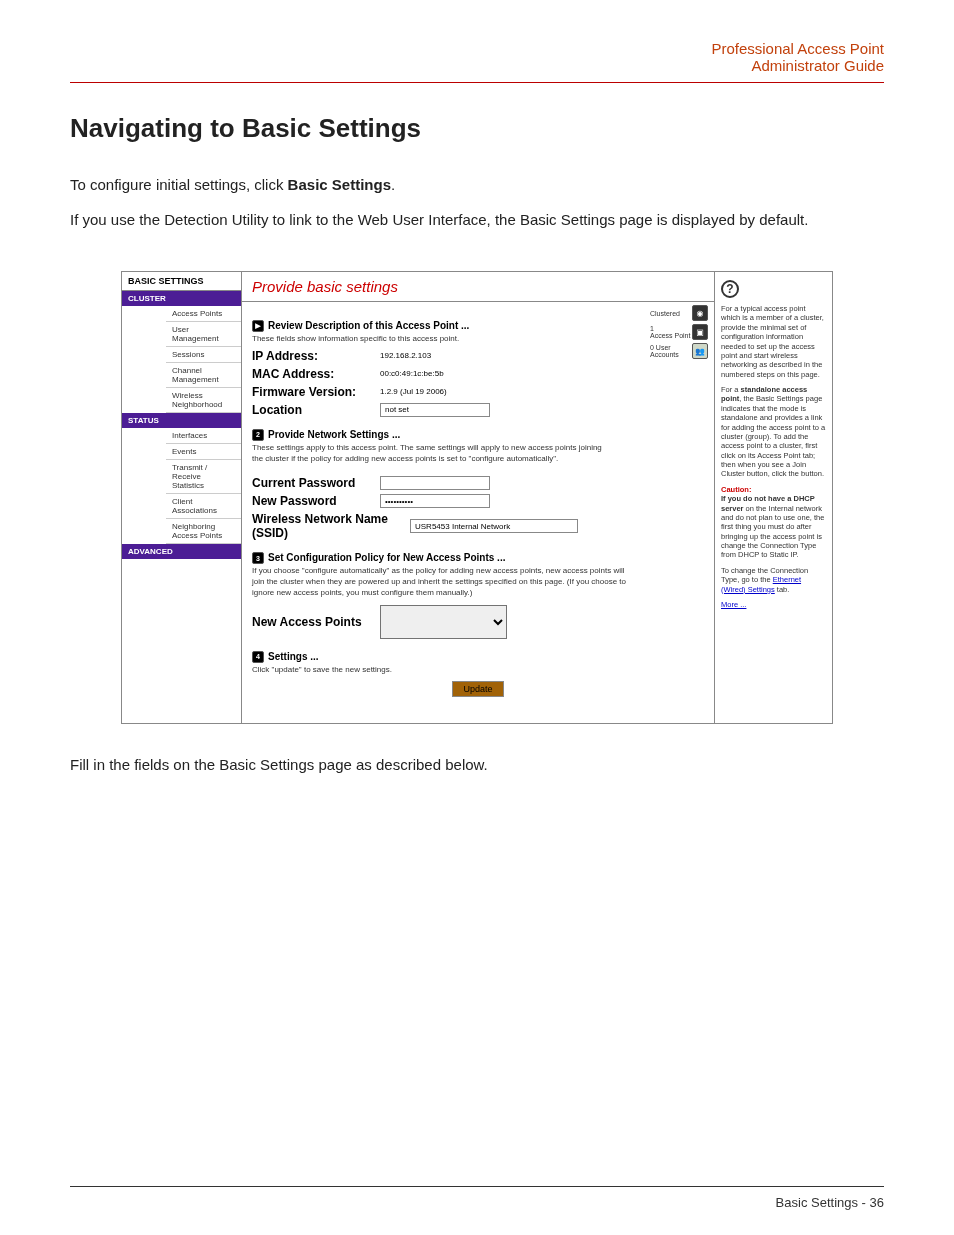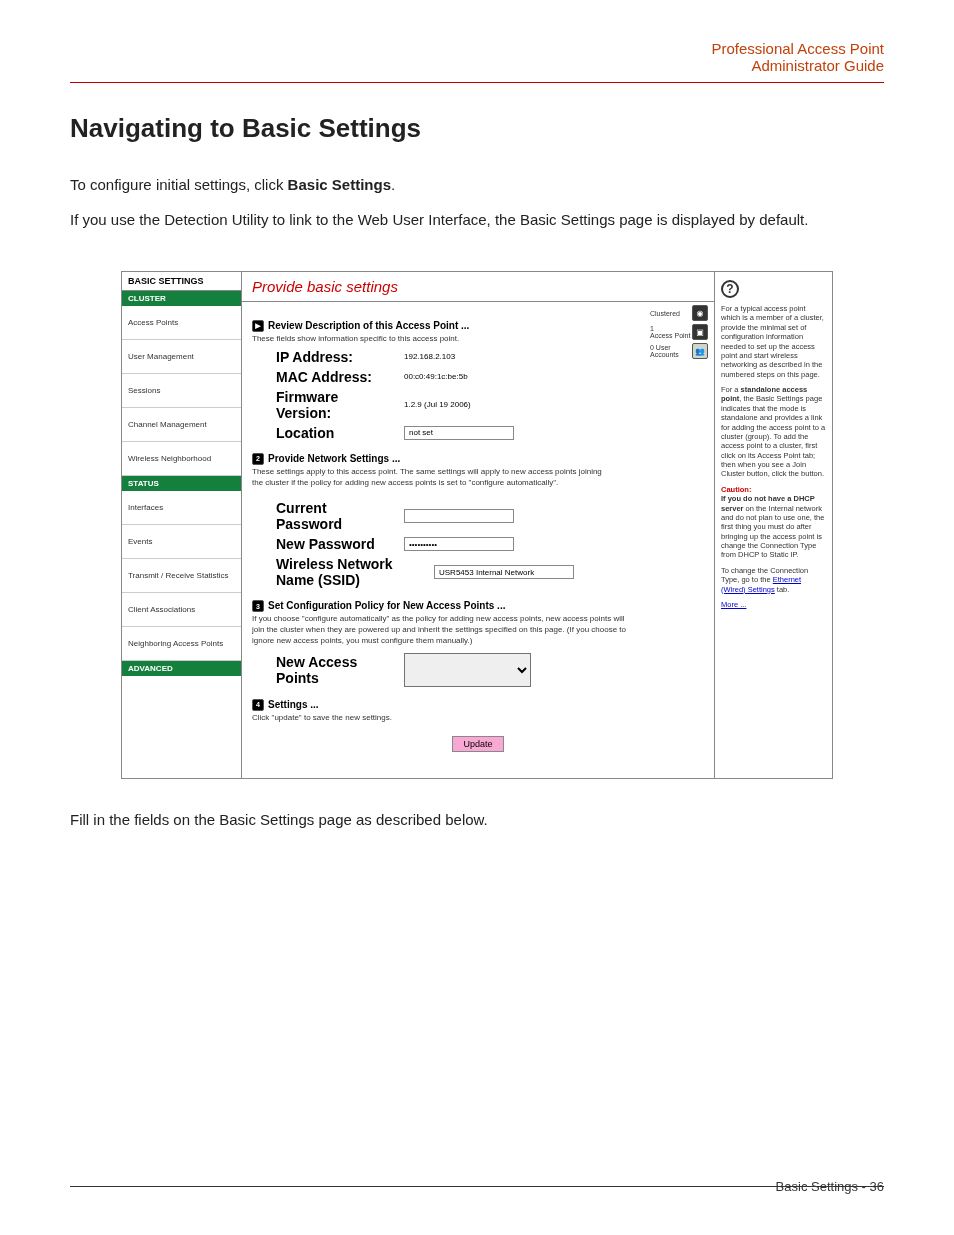--- a/index.html
+++ b/index.html
@@ -48,31 +48,32 @@
     background: #fff;
   }
   .sb-title {
     background: #fff;
     padding: 4px 6px;
     font-weight: bold;
     font-size: 9px;
     border-bottom: 1px solid #888;
   }
   .sb-section {
-    background: #15803d;
+    background: #4c1d95;
     color: #fff;
     padding: 3px 6px;
     font-size: 8px;
     font-weight: bold;
   }
   .sb-item {
-    padding: 12px 6px;
+    padding: 3px 6px;
     font-size: 8px;
     border-bottom: 1px solid #ccc;
     color: #333;
+    margin-left: 44px;
   }
   .center {
     flex: 1;
     padding: 0;
   }
   .center-title {
     font-style: italic;
     color: #c00;
     font-size: 15px;
     padding: 6px 10px;
@@ -96,21 +97,21 @@
     background:#000;
     color:#fff;
     border-radius:2px;
     font-size:7px;
     align-items:center;
     justify-content:center;
     border:1px solid #555;
   }
   .tiny { font-size: 8px; color:#333; line-height:1.35; }
   .field-row { display:flex; gap:8px; margin:4px 0; align-items:center; }
-  .field-label { width:120px; font-size:14px; font-weight:bold;margin-left:24px; }
+  .field-label { width:120px; font-size:12px; font-weight:bold; }
   .field-val { font-size:8px; }
   .txt-inp {
     border:1px solid #888;
     font-size:8px;
     padding:1px 4px;
     width:110px;
     height:14px;
   }
   .sel {
     border:1px solid #737373;
@@ -130,24 +131,24 @@
     width:16px;height:16px;
     background:#333;
     border:1px solid #555;
     border-radius:2px;
     display:flex;align-items:center;justify-content:center;
     color:#fff;font-size:8px;
   }
   .badge-icon.lt { background:#cfd8c8; color:#777;}
   .upd-btn {
     display:block;
-    margin: 12px auto 20px auto;
+    margin: 5px auto 20px auto;
     font-size:9px;
     border:1px solid #888;
-    background:#f9a8d4;
+    background:#a16207;
     padding:2px 10px;
   }
   .rightcol {
     width: 118px;
     border-left:1px solid #888;
     padding:6px 6px;
     font-size:7.5px;
     color:#333;
     line-height:1.25;
   }
@@ -157,21 +158,21 @@
     border-radius:50%;
     display:flex;align-items:center;justify-content:center;
     font-weight:bold;font-size:12px;
     margin:2px 0 6px 0;
   }
   .rc-sec { margin-bottom:6px; }
   .link { color:#00c; text-decoration:underline; }
   .caution { color:#c00; font-weight:bold; }
   .footer {
     position:absolute;
-    bottom:41px;
+    bottom:25px;
     right:70px;
     font-size:13px;
     color:#333;
   }
   hr.footer-line {
     position:absolute;
     bottom:48px;
     left:70px;
     right:70px;
     border:none;
@@ -261,21 +262,21 @@
       <div class="field-row">
           <div class="field-label">Current Password</div>
           <input class="txt-inp" style="">
         </div>
       <div class="field-row">
           <div class="field-label">New Password</div>
           <input class="txt-inp" type="password" value="••••••••••" style="">
         </div>
       <div class="field-row">
           <div class="field-label" style="width:150px">Wireless Network Name (SSID)</div>
-          <input class="txt-inp" style="width: 140px;" value="USR5453 Internal Network">
+          <input class="txt-inp" style="width: 168px;" value="USR5453 Internal Network">
         </div>
 
       <div class="block-head">
         <span class="num-icon">3</span>
         <span>Set Configuration Policy for New Access Points ...</span>
       </div>
       <div class="tiny" style="max-width:380px">If you choose "configure automatically" as the policy for adding new access points, new access points will join the cluster when they are powered up and inherit the settings specified on this page. (If you choose to ignore new access points, you must configure them manually.)</div>
       <div class="field-row" style="margin-top:6px">
         <div class="field-label">New Access Points</div>
         <select class="sel">

